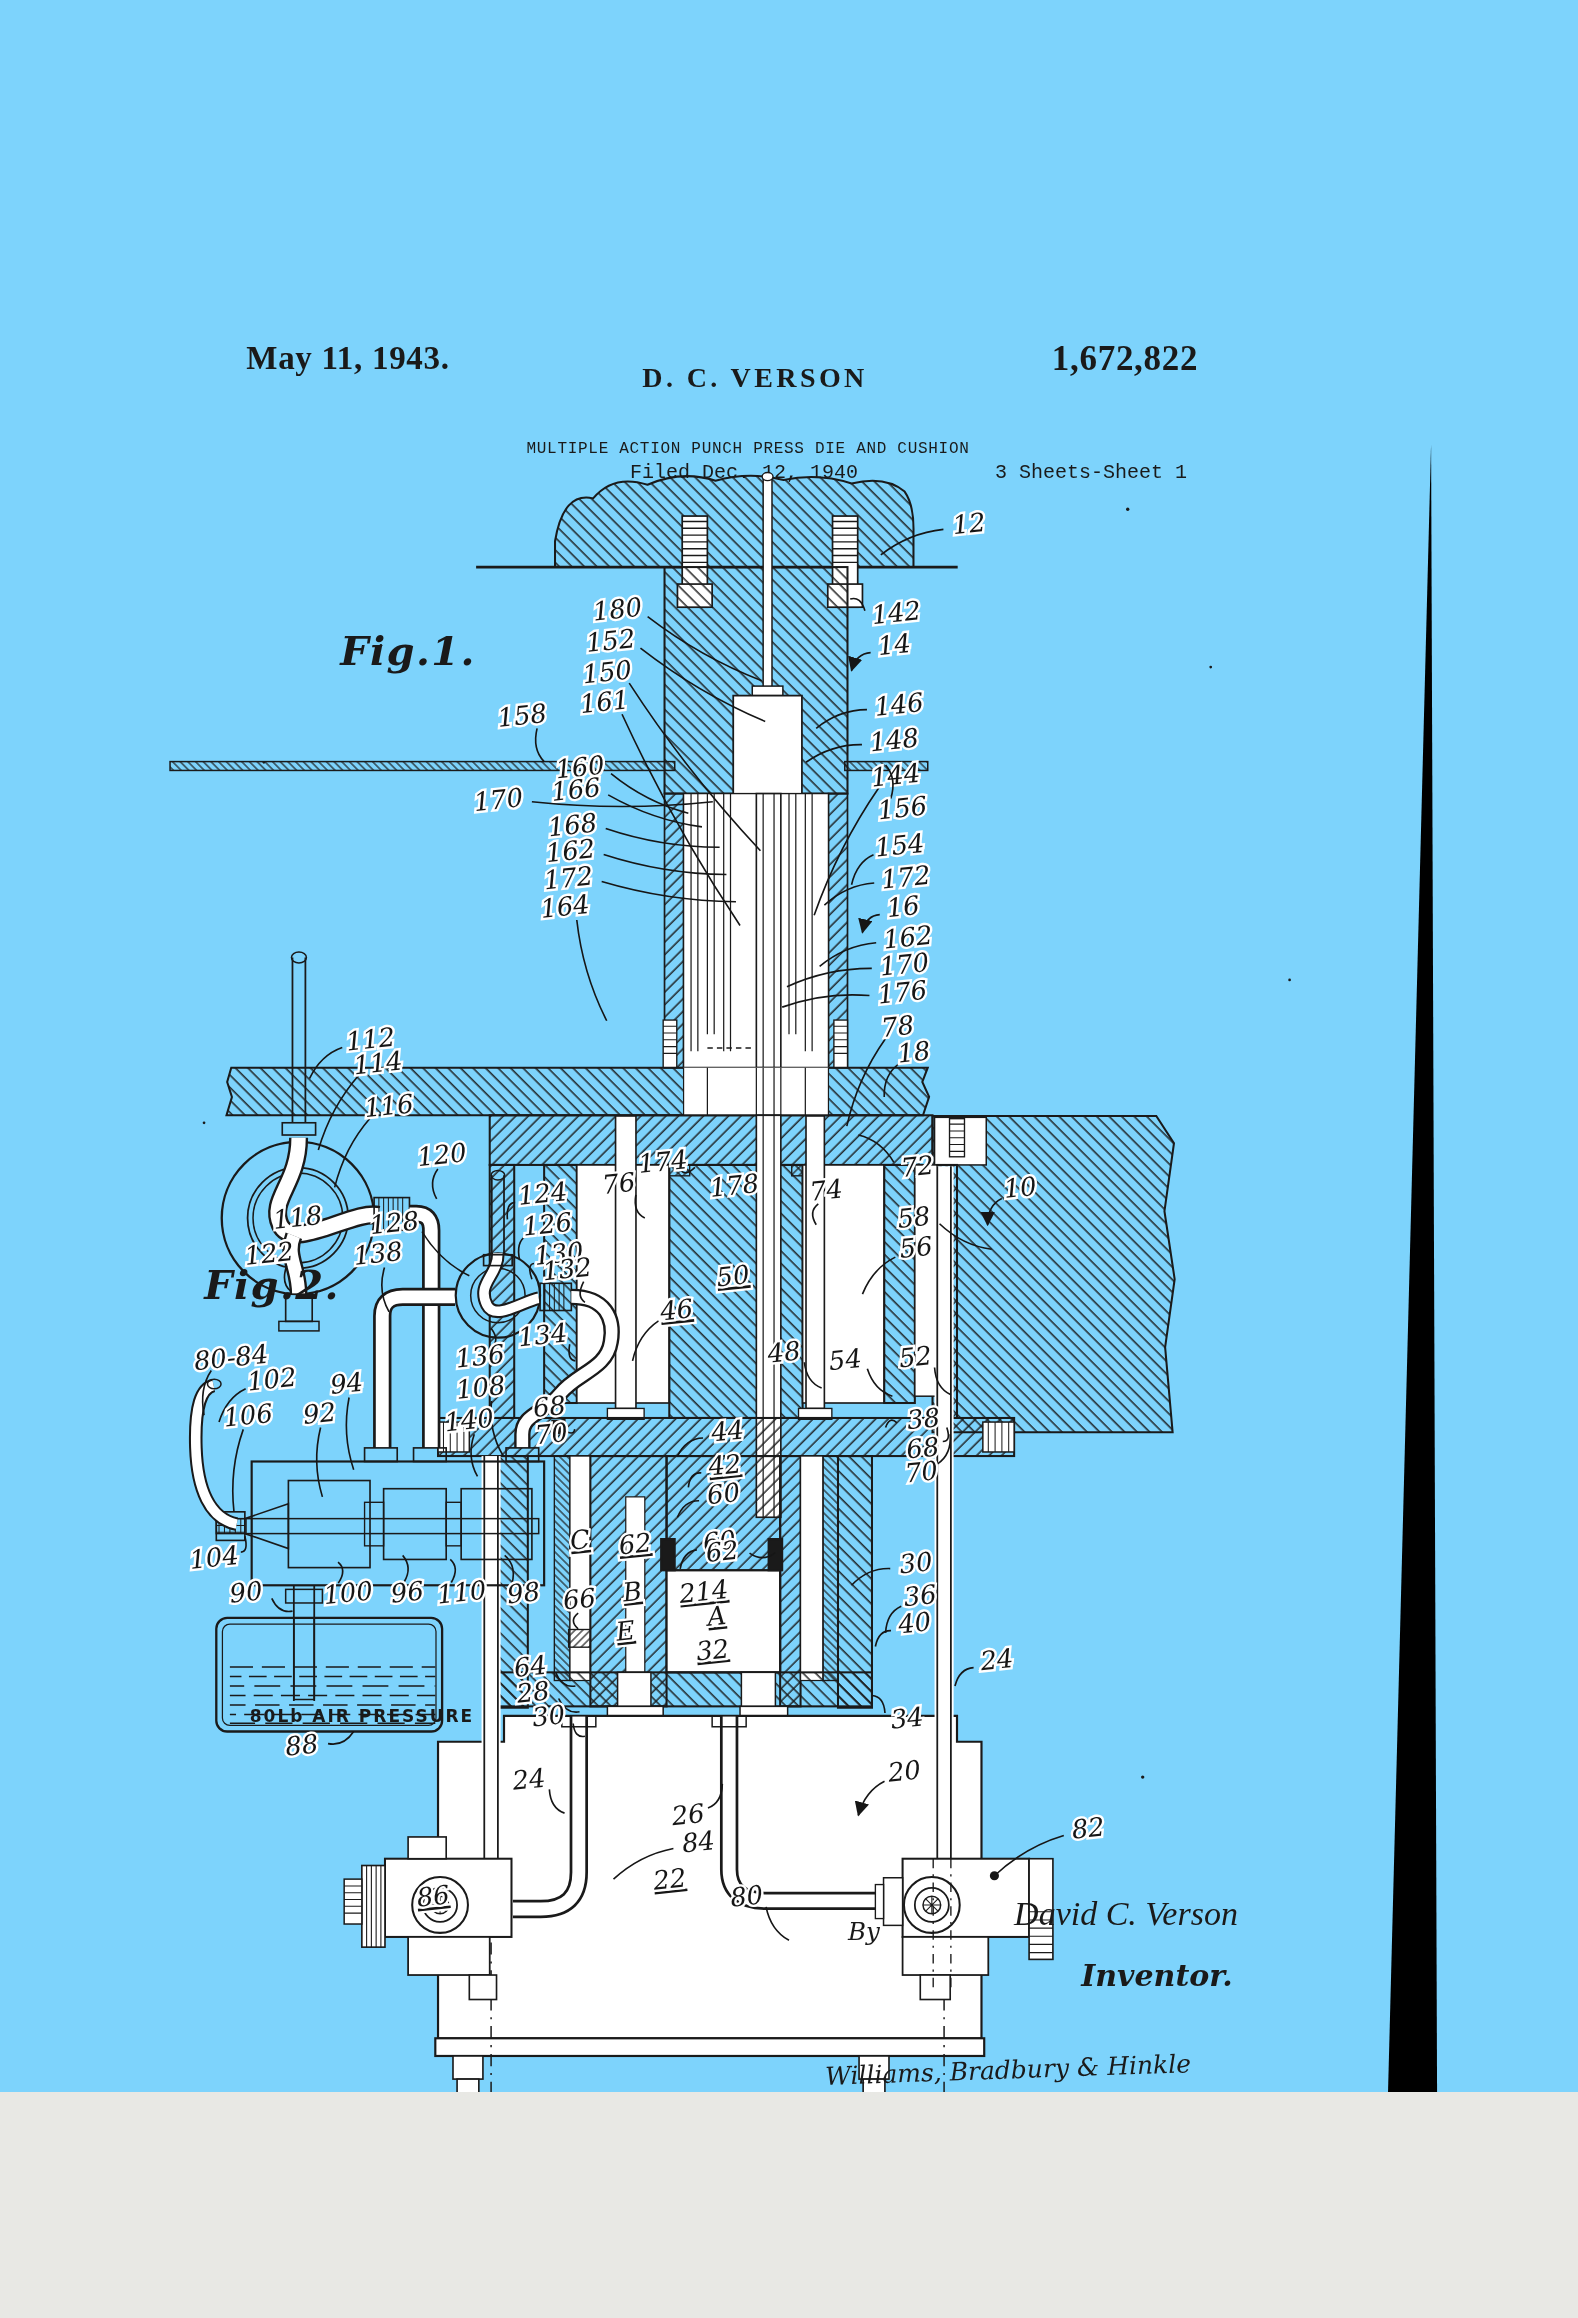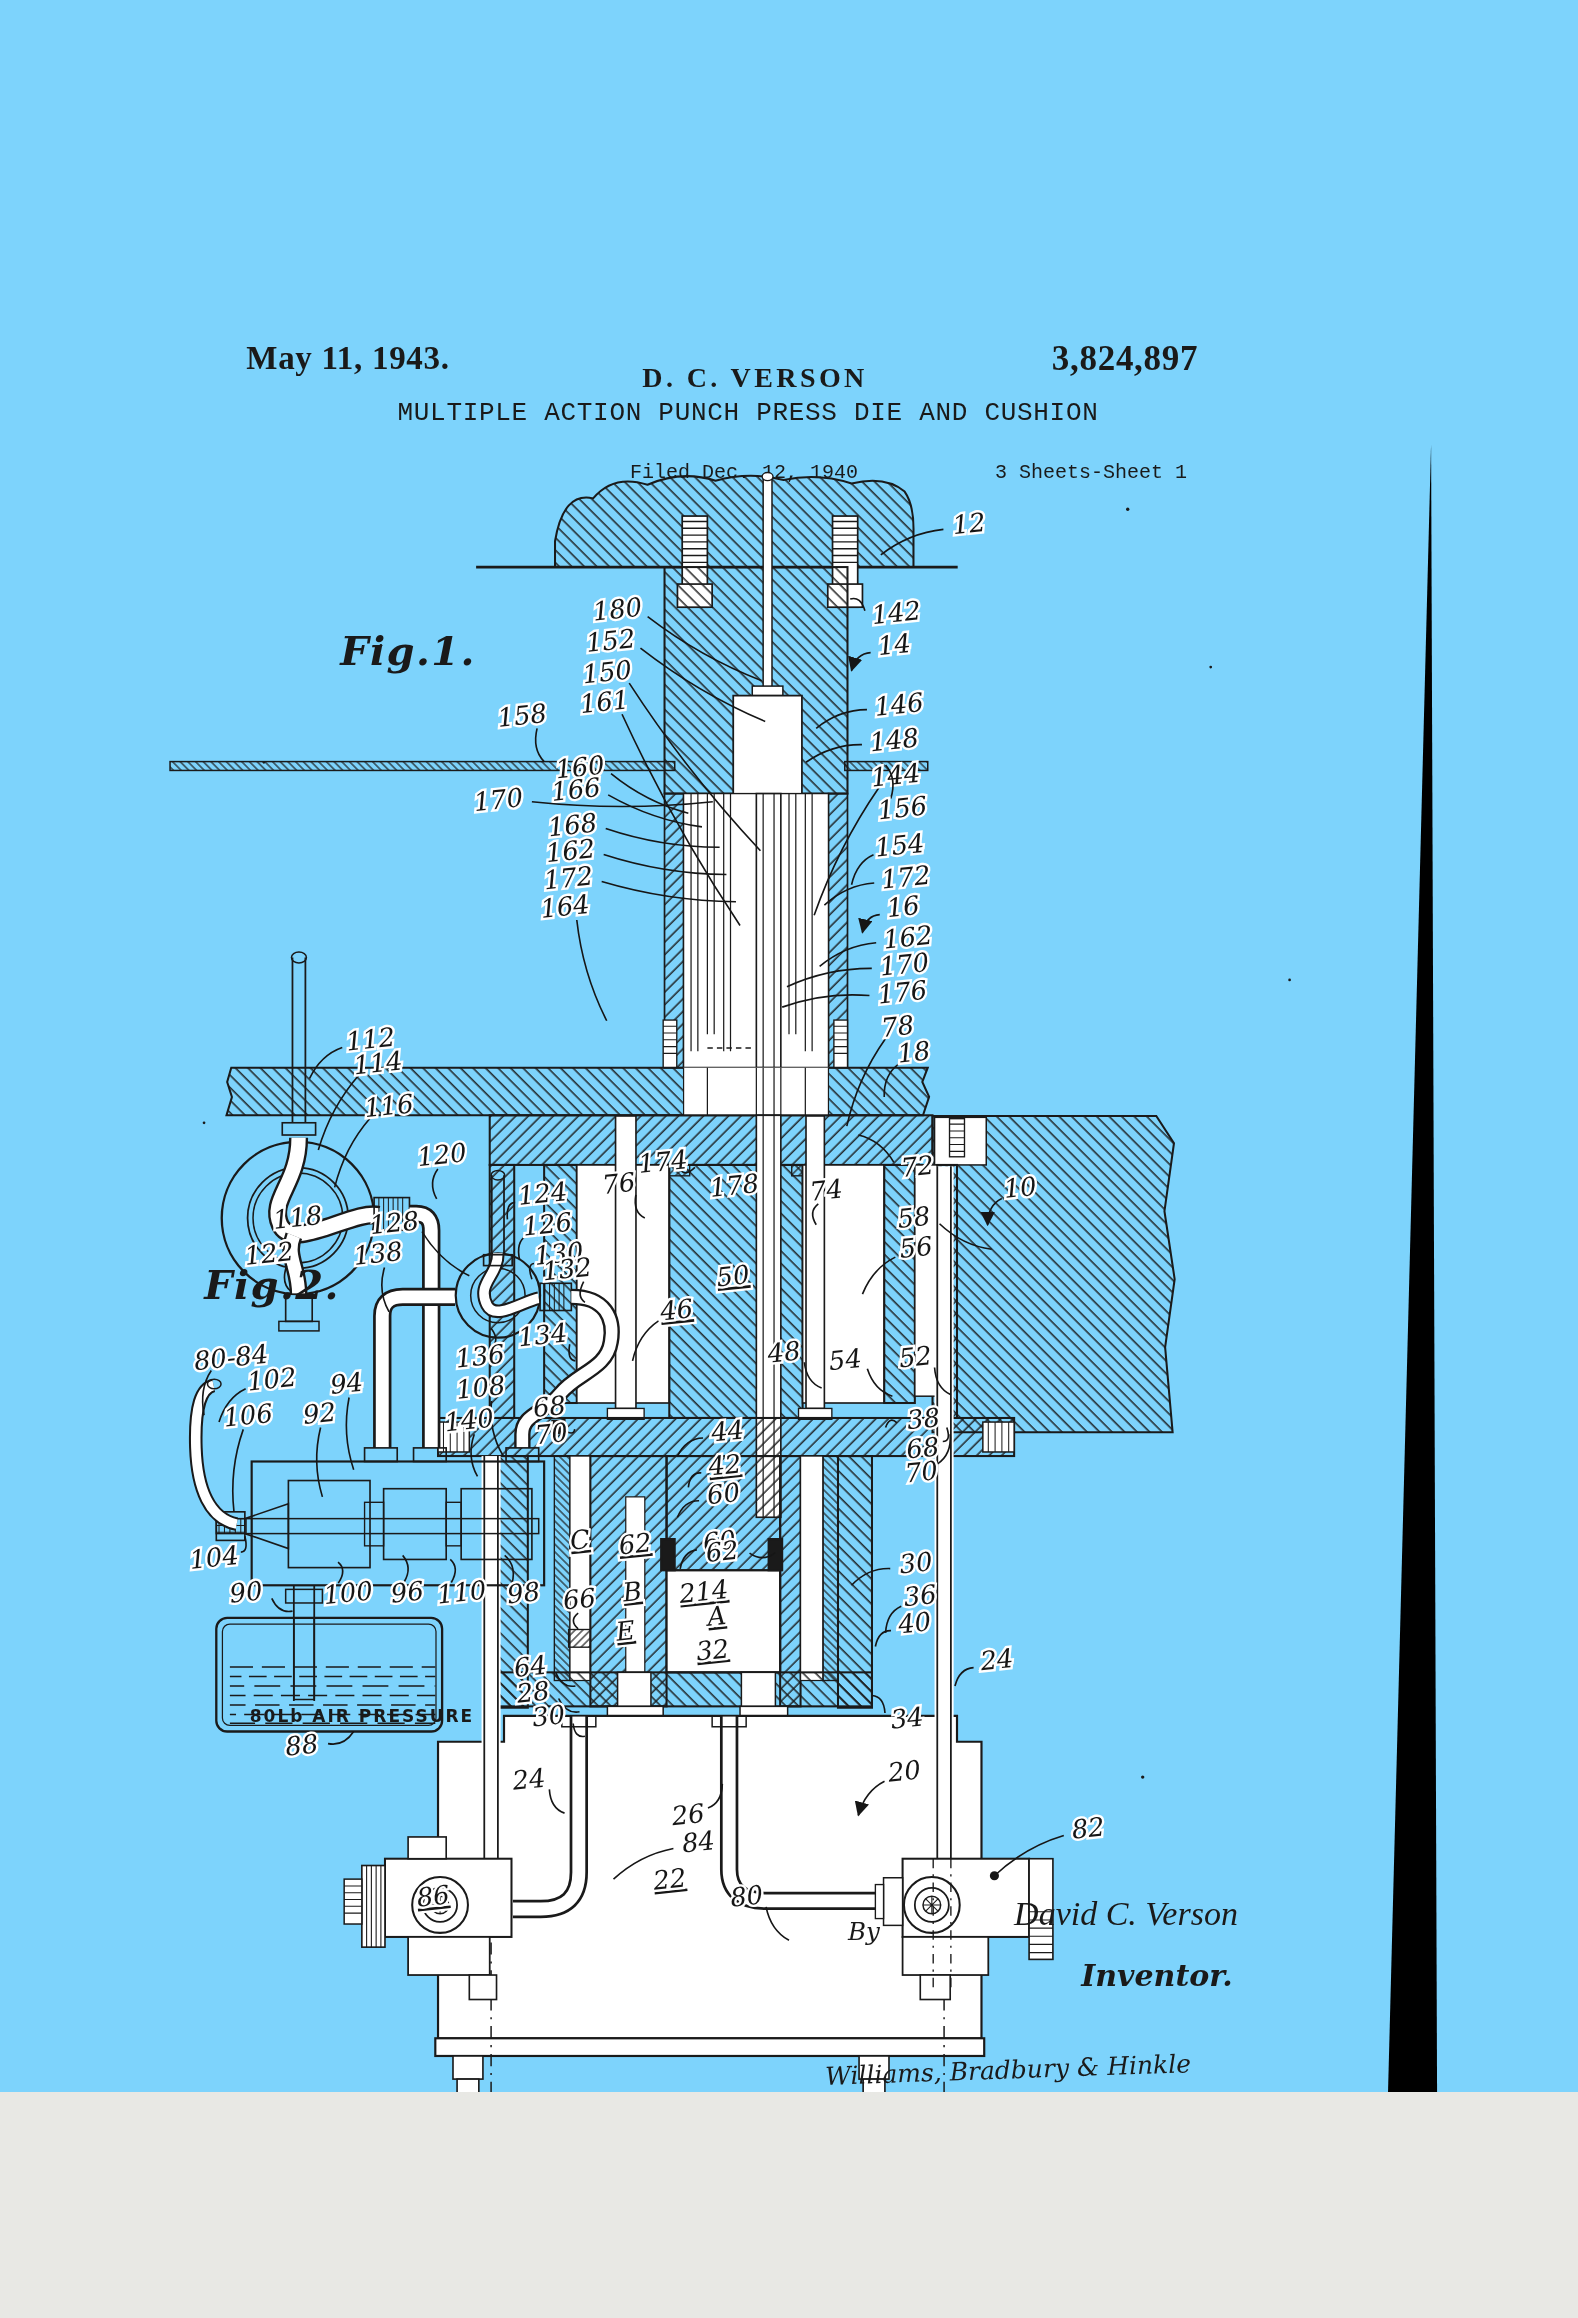--- a/index.html
+++ b/index.html
@@ -2,21 +2,21 @@
 <html style="font-size:11px"><head>
 <meta charset="utf-8">
 <style>
   html,body{margin:0;padding:0;background:#e8e8e4;}
   .page{position:relative;width:1578px;height:2092px;background:#7dd3fc;overflow:hidden;
         font-family:"Liberation Serif",serif;color:#1a1a1a;}
   .abs{position:absolute;transform:translate(-50%,-50%);white-space:nowrap;}
   .h-date{font-family:"Liberation Serif",serif;font-weight:700;font-size:33px;letter-spacing:0.7px;}
   .h-name{font-family:"Liberation Serif",serif;font-weight:700;font-size:28px;letter-spacing:3.4px;text-align:right;}
   .h-num{font-family:"Liberation Serif",serif;font-weight:700;font-size:35px;letter-spacing:0.7px;}
-  .h-title{font-family:"Liberation Mono",monospace;font-size:26px;letter-spacing:0.7px;}
+  .h-title{font-family:"Liberation Mono",monospace;font-size:16px;letter-spacing:0.7px;margin-top:36px;}
   .h-sub{font-family:"Liberation Mono",monospace;font-size:20px;}
   .figcap{font-family:"DejaVu Serif",serif;font-style:italic;font-weight:700;font-size:40px;letter-spacing:1.4px;}
   .tanktxt{font-family:"DejaVu Sans",sans-serif;font-size:17px;letter-spacing:2px;font-weight:700;}
   .sig{font-family:"DejaVu Serif",serif;font-style:italic;}
   .sig-inv{font-size:30px;font-weight:bold;}
   .sig-name{font-size:34px;}
   .sig-by{font-size:24.5px;}
   .sig-firm{font-size:25px;transform:translate(-50%,-50%) rotate(-2deg);}
   .sig-atty{font-size:30px;border-bottom:2px solid #1a1a1a;}
   svg{position:absolute;left:0;top:0;}
@@ -24,21 +24,21 @@
   text.ref{font-family:"DejaVu Serif",serif;font-style:italic;font-size:38px;fill:#161616;
            text-anchor:middle;dominant-baseline:middle;paint-order:stroke;stroke:#ffffff;stroke-width:7px;}
 </style>
 </head>
 <body>
 
 <div class="page">
 
   <div class="abs h-date" style="left:348px;top:358px;">May 11, 1943.</div>
   <div class="abs h-name" style="left:755px;top:378px;">D. C. VERSON</div>
-  <div class="abs h-num" style="left:1125px;top:359px;">3,824,897</div>
+  <div class="abs h-num" style="left:1125px;top:359px;">1,672,822</div>
   <div class="abs h-title" style="left:748px;top:413px;">MULTIPLE ACTION PUNCH PRESS DIE AND CUSHION</div>
   <div class="abs h-sub" style="left:744px;top:472px;">Filed Dec. 12, 1940</div>
   <div class="abs h-sub" style="left:1091px;top:472px;">3 Sheets-Sheet 1</div>
 
   <svg width="1578" height="2319" viewBox="0 0 2320 3408">
     <defs>
       <pattern id="h1" patternUnits="userSpaceOnUse" width="13" height="13" patternTransform="rotate(-45)">
         <line x1="6" y1="-1" x2="6" y2="14" stroke="#1a1a1a" stroke-width="2.1"></line>
       </pattern>
       <pattern id="h2" patternUnits="userSpaceOnUse" width="13" height="13" patternTransform="rotate(45)">

